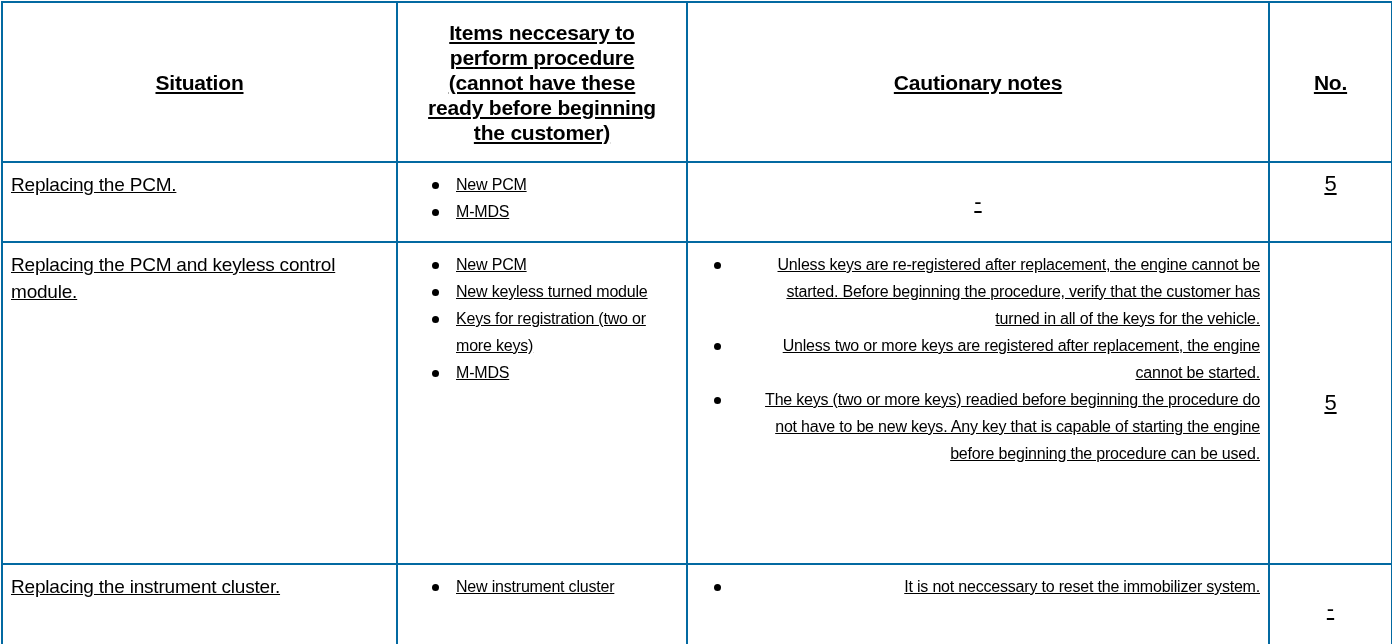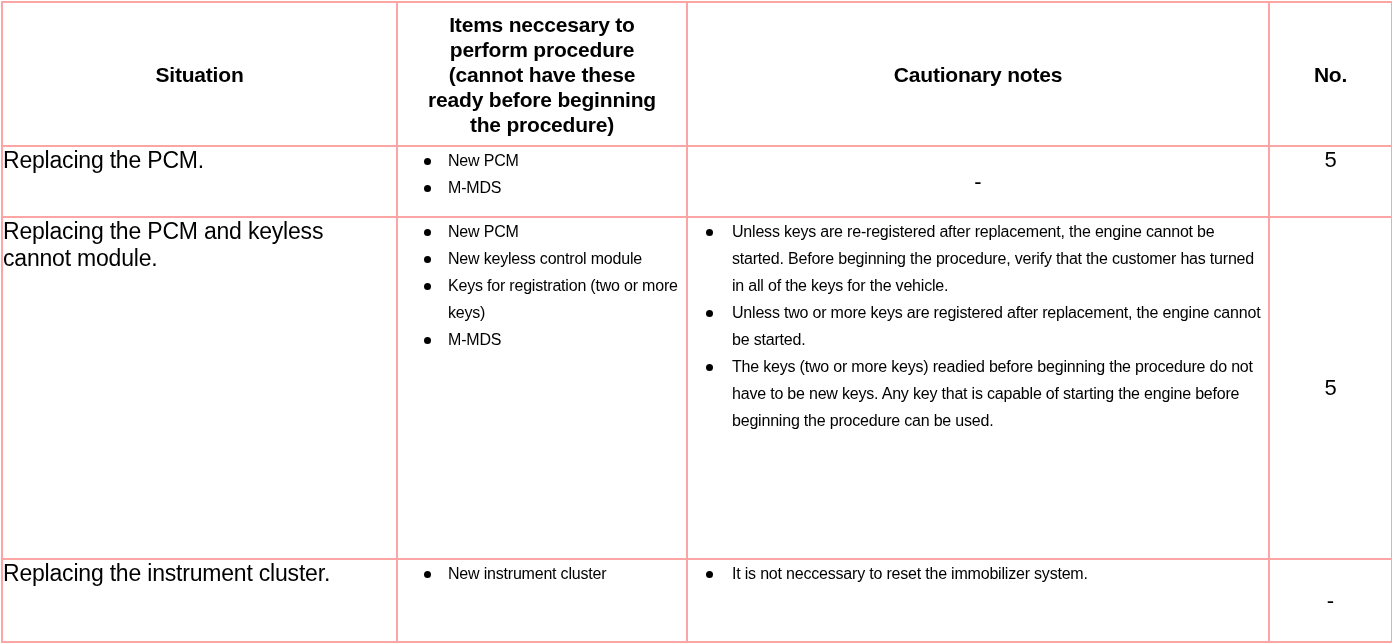--- a/index.html
+++ b/index.html
@@ -26,24 +26,25 @@
   table.spec-table {
     border-collapse: collapse;
     width: 1390px;
     height: 642px;
     margin: 1px 0 0 1px;
     table-layout: fixed;
   }
 
   table.spec-table td,
   table.spec-table th {
-    border: 2px solid #fca5a5;
+    border: 2px solid #0369a1;
     vertical-align: top;
-    padding: 0;
+    padding: 8px;
     background: #ffffff;
+    text-decoration: underline;
   }
 
   
   col.c-situation { width: 395px; }
   col.c-items     { width: 290px; }
   col.c-notes     { width: 582px; }
   col.c-no        { width: 123px; }
 
   
   tr.head-row th {
@@ -60,21 +61,21 @@
     font-size: 21px;
     line-height: 25px;
     padding: 0 6px;
   }
   th.head-notes { font-size: 22px; }
   th.head-no    { font-size: 22px; }
 
   
   td.cell-situation {
     padding: 7px 0 6px 8px;
-    font-size: 23px;
+    font-size: 19px;
     line-height: 27px;
     letter-spacing: -0.2px;
     margin-top: 13px;
   }
 
   td.cell-no {
     text-align: center;
     vertical-align: middle;
     font-size: 22px;
     font-weight: normal;
@@ -104,20 +105,21 @@
     left: 26px;
     top: 11px;
     width: 7px;
     height: 7px;
     background: #000000;
     border-radius: 50%;
   }
 
   td.cell-notes ul.bul > li {
     padding-left: 44px;
+    text-align: right;
   }
   td.cell-notes ul.bul > li::before {
     left: 18px;
   }
 
   .dash-mark {
     display: block;
     text-align: center;
     font-size: 22px;
     line-height: 1;
@@ -148,21 +150,21 @@
       <col class="c-no">
     </colgroup>
     <thead>
       <tr class="head-row">
         <th class="head-situation">Situation</th>
         <th class="head-items">
           <span>Items neccesary to</span><br>
           <span>perform procedure</span><br>
           <span>(cannot have these</span><br>
           <span>ready before beginning</span><br>
-          <span>the procedure)</span>
+          <span>the customer)</span>
         </th>
         <th class="head-notes">Cautionary notes</th>
         <th class="head-no">No.</th>
       </tr>
     </thead>
     <tbody>
 
       <tr class="row-1">
         <td class="cell-situation">Replacing the PCM.</td>
         <td class="cell-items">
@@ -171,25 +173,25 @@
             <li>M-MDS</li>
           </ul>
         </td>
         <td class="cell-notes">
           <span class="dash-mark">-</span>
         </td>
         <td class="cell-no">5</td>
       </tr>
 
       <tr class="row-2">
-        <td class="cell-situation">Replacing the PCM and keyless cannot module.</td>
+        <td class="cell-situation">Replacing the PCM and keyless control module.</td>
         <td class="cell-items">
           <ul class="bul">
             <li>New PCM</li>
-            <li>New keyless control module</li>
+            <li>New keyless turned module</li>
             <li>Keys for registration (two or more keys)</li>
             <li>M-MDS</li>
           </ul>
         </td>
         <td class="cell-notes">
           <ul class="bul">
             <li>Unless keys are re-registered after replacement, the engine cannot be started. Before beginning the procedure, verify that the customer has turned in all of the keys for the vehicle.</li>
             <li>Unless two or more keys are registered after replacement, the engine cannot be started.</li>
             <li>The keys (two or more keys) readied before beginning the procedure do not have to be new keys. Any key that is capable of starting the engine before beginning the procedure can be used.</li>
           </ul>

